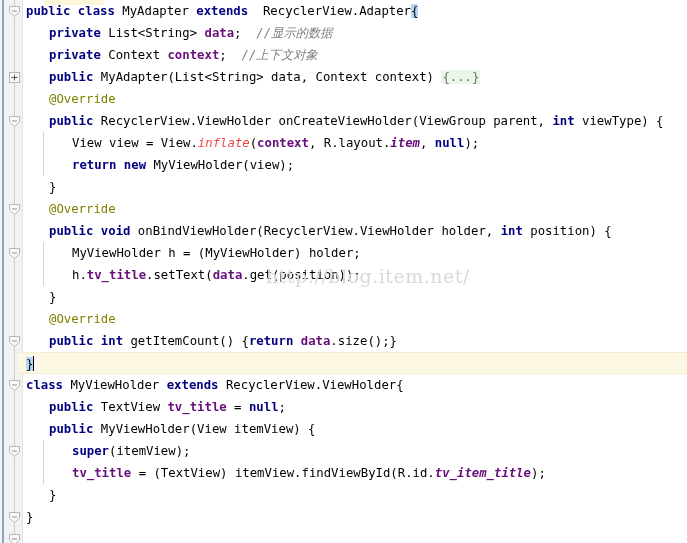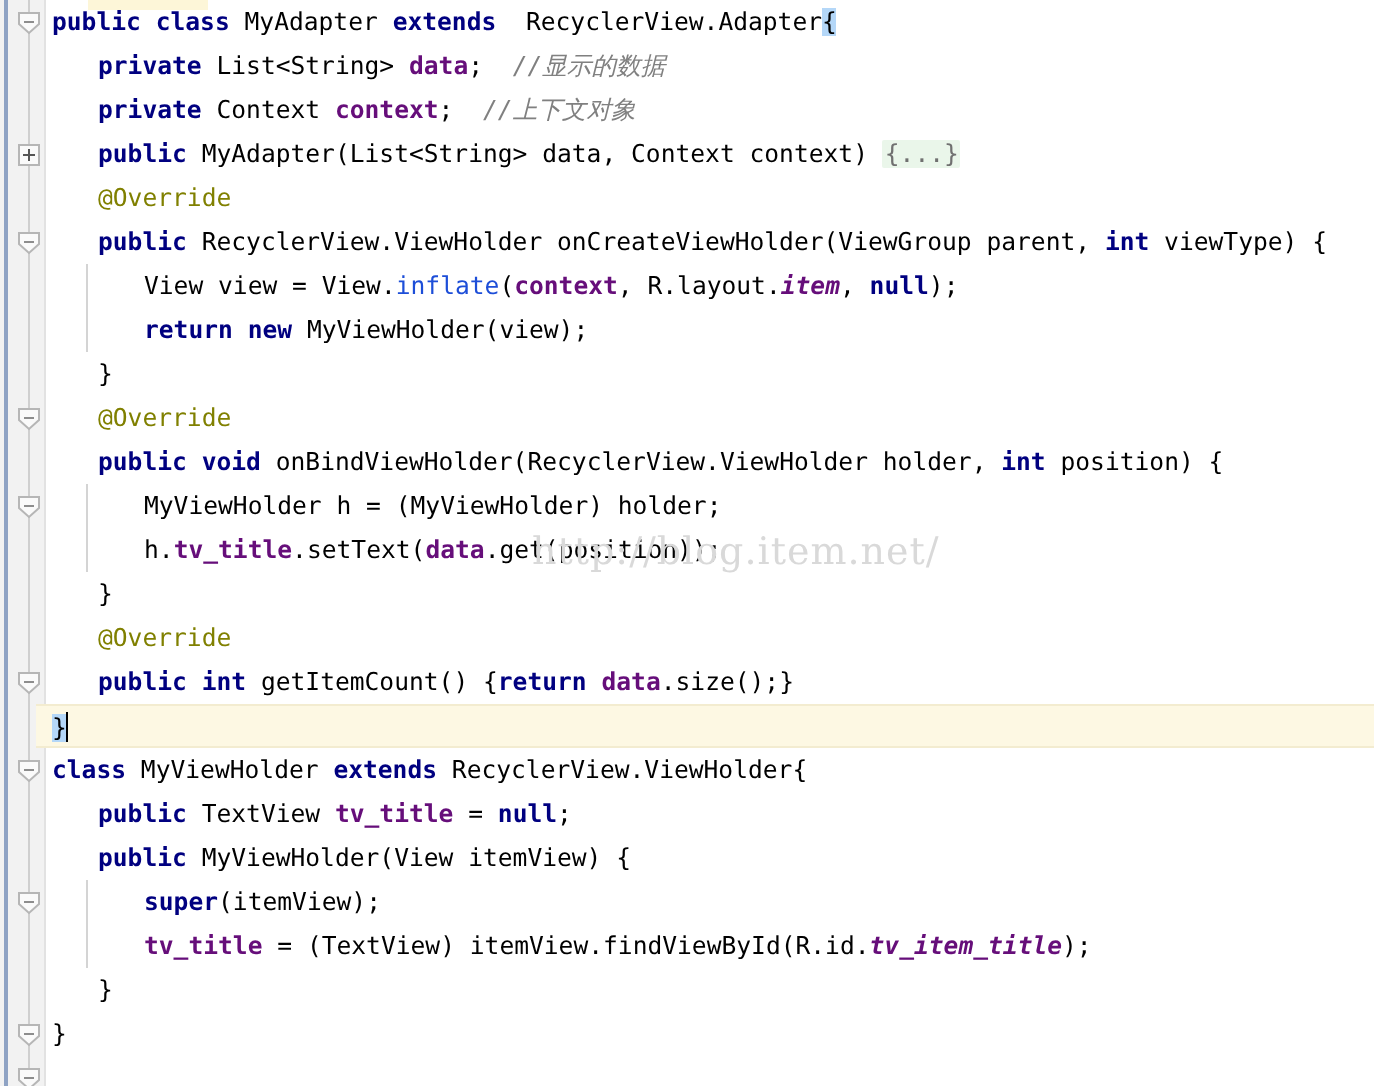--- a/index.html
+++ b/index.html
@@ -57,21 +57,21 @@
   .guide{
     position:absolute;top:0;width:1px;height:22px;
     background:#d4d4d4;
   }
 
   
   .kw   {color:#000080;font-weight:bold;}
   .pln  {color:#000000;}
   .fld  {color:#660e7a;font-weight:bold;}
   .fldi {color:#660e7a;font-weight:bold;font-style:italic;}
-  .sfi  {color:#1d4ed8;}
+  .sfi  {color:#ef4444;font-style:italic;}
   .cmt  {color:#808080;font-style:italic;}
   .ann  {color:#808000;}
   .fold-inline{
     background:#eaf6ea;color:#707070;
     padding:0 1px;border-radius:1px;
   }
   .sel-brace{background:#b4d7f8;}
   .caret{
     display:inline-block;width:1px;height:15px;
     background:#000;vertical-align:-3px;

